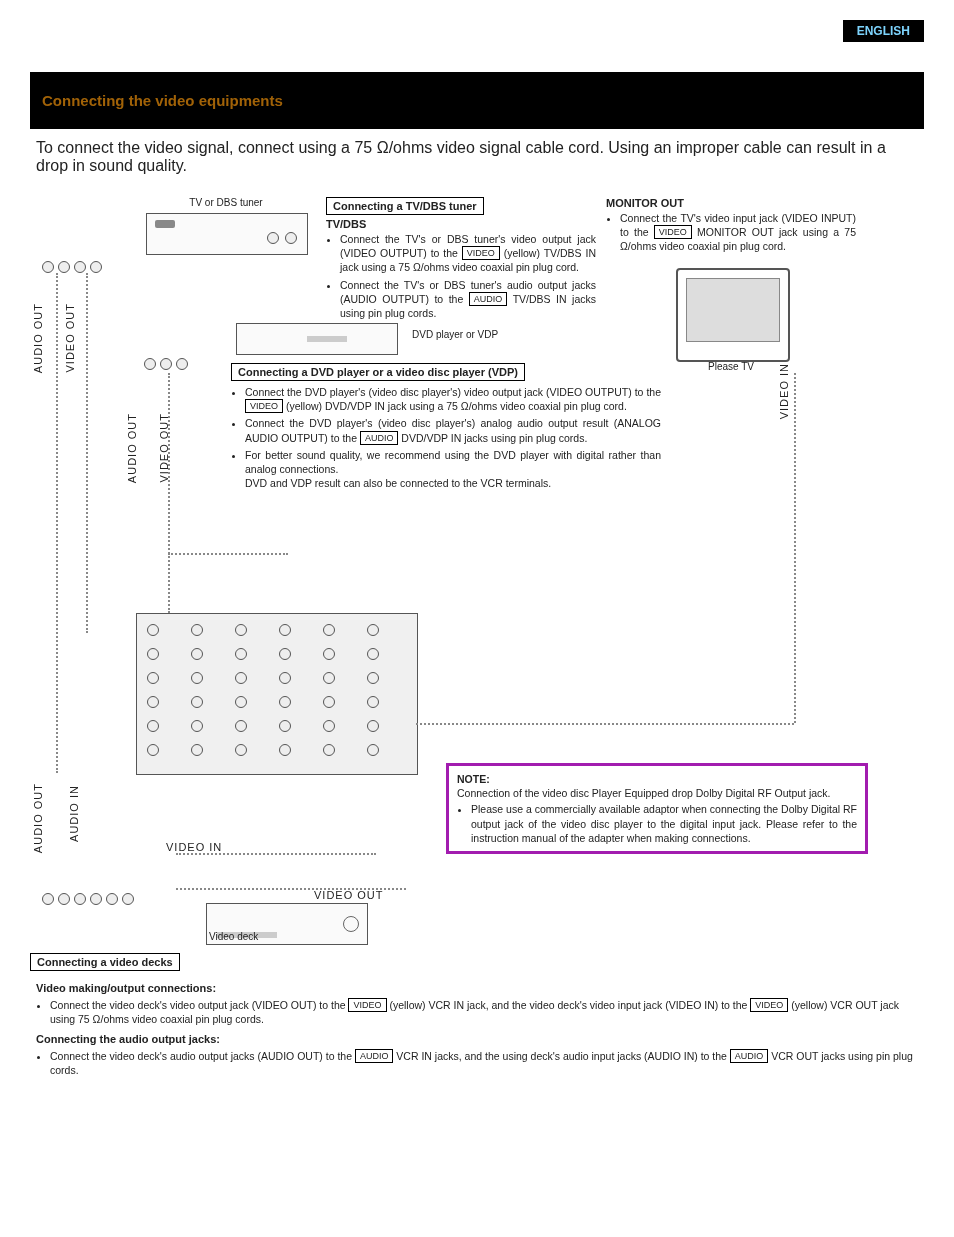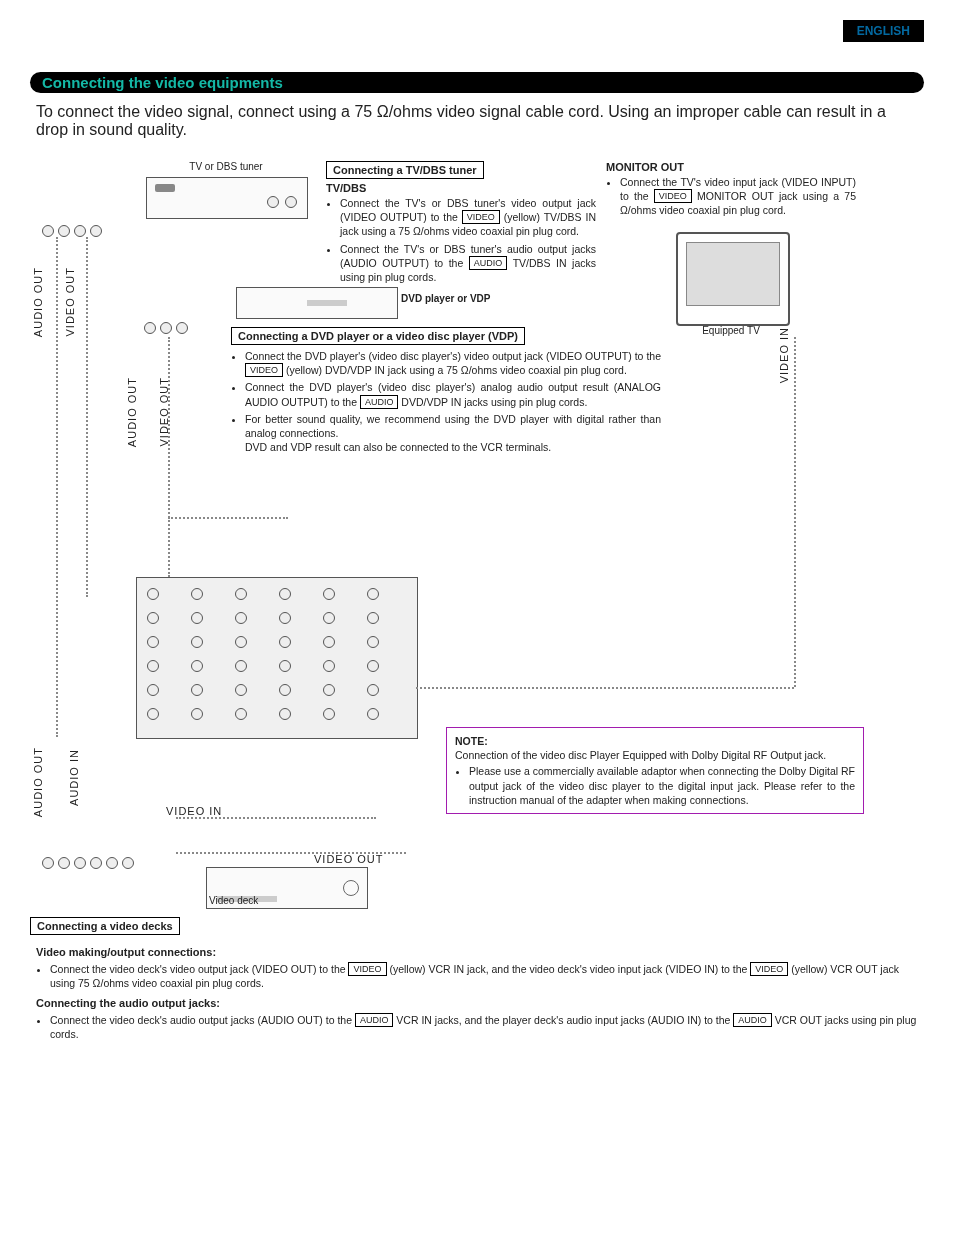--- a/index.html
+++ b/index.html
@@ -5,35 +5,34 @@
   body {
     font-family: Arial, Helvetica, sans-serif;
     font-size: 11px;
     color: #222;
     margin: 0;
     padding: 20px 30px;
     width: 894px;
   }
   .lang-tab {
     background: #000;
-    color: #0369a1;
+    color: #7dd3fc;
     font-weight: bold;
     padding: 4px 14px;
     float: right;
     font-size: 12px;
   }
   .clear { clear: both; }
   .section-bar {
     background: #000;
-    color: #14b8a6;
+    color: #a16207;
     font-weight: bold;
     font-size: 15px;
-    padding: 2px 12px;
+    padding: 20px 12px;
     margin-top: 30px;
-    border-radius: 14px;
   }
   .intro {
     margin: 10px 6px 18px 6px;
     font-size: 16px;
   }
   .diagram-area {
     position: relative;
     height: 780px;
     border: none;
     margin: 0 6px;
@@ -77,21 +76,21 @@
   .body-text li { margin-bottom: 3px; }
   .inline-chip {
     border: 1px solid #000;
     padding: 0 4px;
     font-size: 9px;
     display: inline-block;
     line-height: 12px;
     vertical-align: 1px;
   }
   .note-box {
-    border: 1px solid #a21caf;
+    border: 3px solid #a21caf;
     padding: 6px 8px;
     font-size: 10.5px;
     line-height: 1.35;
     text-align: justify;
   }
   .note-box .note-title { font-weight: bold; }
   .footer-section {
     margin: 8px 6px 0 6px;
     font-size: 10.5px;
     line-height: 1.35;
@@ -134,21 +133,21 @@
       <span class="jack"></span>
       <span class="jack"></span>
     </div>
 
   <div class="abs vlabel" style="left:-4px; top:110px;">AUDIO OUT</div>
   <div class="abs vlabel" style="left:28px; top:110px;">VIDEO OUT</div>
 
   <div class="abs device-box dvd">
     <div style="position:absolute;left:70px;top:12px;width:40px;height:6px;background:#ccc;"></div>
   </div>
-  <div class="abs device-label" style="left:365px; top:136px;font-weight:bold;">DVD player or VDP</div>
+  <div class="abs device-label" style="left:376px; top:136px;">DVD player or VDP</div>
   <div class="jack-row" style="left:108px; top:165px;">
       <span class="jack"></span>
       <span class="jack"></span>
       <span class="jack"></span>
     </div>
 
   <div class="abs vlabel" style="left:90px; top:220px;">AUDIO OUT</div>
   <div class="abs vlabel" style="left:122px; top:220px;">VIDEO OUT</div>
 
   <div class="abs device-box amp">
@@ -197,21 +196,21 @@
   <div class="dotted-v" style="left:132px; top:180px; height:240px;"></div>
   <div class="dotted-h" style="left:132px; top:360px; width:120px;"></div>
   <div class="dotted-v" style="left:758px; top:180px; height:350px;"></div>
   <div class="dotted-h" style="left:380px; top:530px; width:378px;"></div>
   <div class="dotted-h" style="left:140px; top:660px; width:200px;"></div>
   <div class="dotted-h" style="left:140px; top:695px; width:230px;"></div>
 
   <div class="abs tv">
       <div class="tv-inner"></div>
     </div>
-  <div class="abs device-label" style="left:640px; top:168px; width:110px;">Equipped TV</div>
+  <div class="abs device-label" style="left:640px; top:168px; width:110px;">Please TV</div>
   <div class="abs vlabel" style="left:742px; top:170px;">VIDEO IN</div>
 
   <div class="abs vlabel" style="left:-4px; top:590px;">AUDIO OUT</div>
   <div class="abs vlabel" style="left:32px; top:592px;">AUDIO IN</div>
   <div class="abs hlabel" style="left:130px; top:648px;">VIDEO IN</div>
   <div class="abs hlabel" style="left:278px; top:696px;">VIDEO OUT</div>
   <div class="jack-row" style="left:6px; top:700px;">
       <span class="jack"></span>
       <span class="jack"></span>
       <span class="jack"></span>
@@ -264,37 +263,37 @@
         <li>
           <span>For better sound quality, we recommend using the DVD player with digital rather than analog connections.</span><br>
           <span>DVD and VDP result can also be connected to the VCR terminals.</span>
         </li>
       </ul>
     </div>
   </div>
 
   <div class="abs note-box" style="left:410px; top:570px; width:400px;">
     <div class="note-title">NOTE:</div>
-    <div>Connection of the video disc Player Equipped with Dolby Digital RF Output jack.</div>
+    <div>Connection of the video disc Player Equipped drop Dolby Digital RF Output jack.</div>
     <ul style="margin:2px 0 0 0; padding-left:14px;">
       <li>Please use a commercially available adaptor when connecting the Dolby Digital RF output jack of the video disc player to the digital input jack. Please refer to the instruction manual of the adapter when making connections.</li>
     </ul>
   </div>
 
   <div class="abs" style="left:-6px; top:760px;">
     <span class="boxed-heading">Connecting a video decks</span>
   </div>
 </div>
 
 <div class="footer-section">
   <div class="sub-heading">Video making/output connections:</div>
   <ul>
     <li>
       <span>Connect the video deck's video output jack (VIDEO OUT) to the </span><span class="inline-chip">VIDEO</span><span> (yellow) VCR IN jack, and the video deck's video input jack (VIDEO IN) to the </span><span class="inline-chip">VIDEO</span><span> (yellow) VCR OUT jack using 75 Ω/ohms video coaxial pin plug cords.</span>
     </li>
   </ul>
   <div class="sub-heading">Connecting the audio output jacks:</div>
   <ul>
     <li>
-      <span>Connect the video deck's audio output jacks (AUDIO OUT) to the </span><span class="inline-chip">AUDIO</span><span> VCR IN jacks, and the player deck's audio input jacks (AUDIO IN) to the </span><span class="inline-chip">AUDIO</span><span> VCR OUT jacks using pin plug cords.</span>
+      <span>Connect the video deck's audio output jacks (AUDIO OUT) to the </span><span class="inline-chip">AUDIO</span><span> VCR IN jacks, and the using deck's audio input jacks (AUDIO IN) to the </span><span class="inline-chip">AUDIO</span><span> VCR OUT jacks using pin plug cords.</span>
     </li>
   </ul>
 </div>
 
 </body></html>

